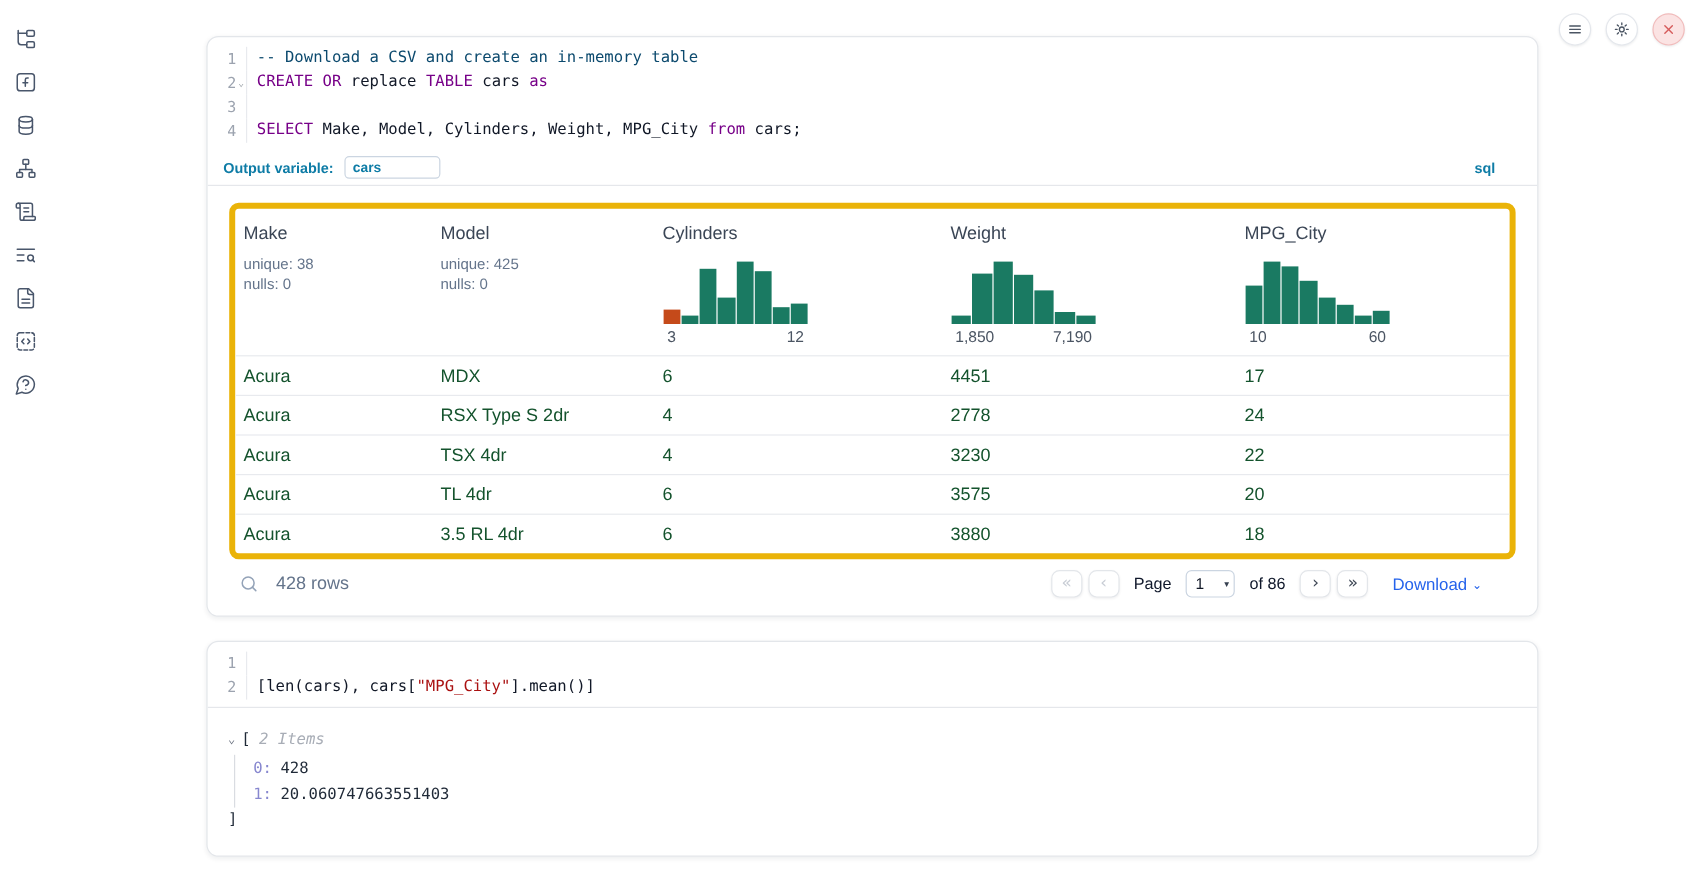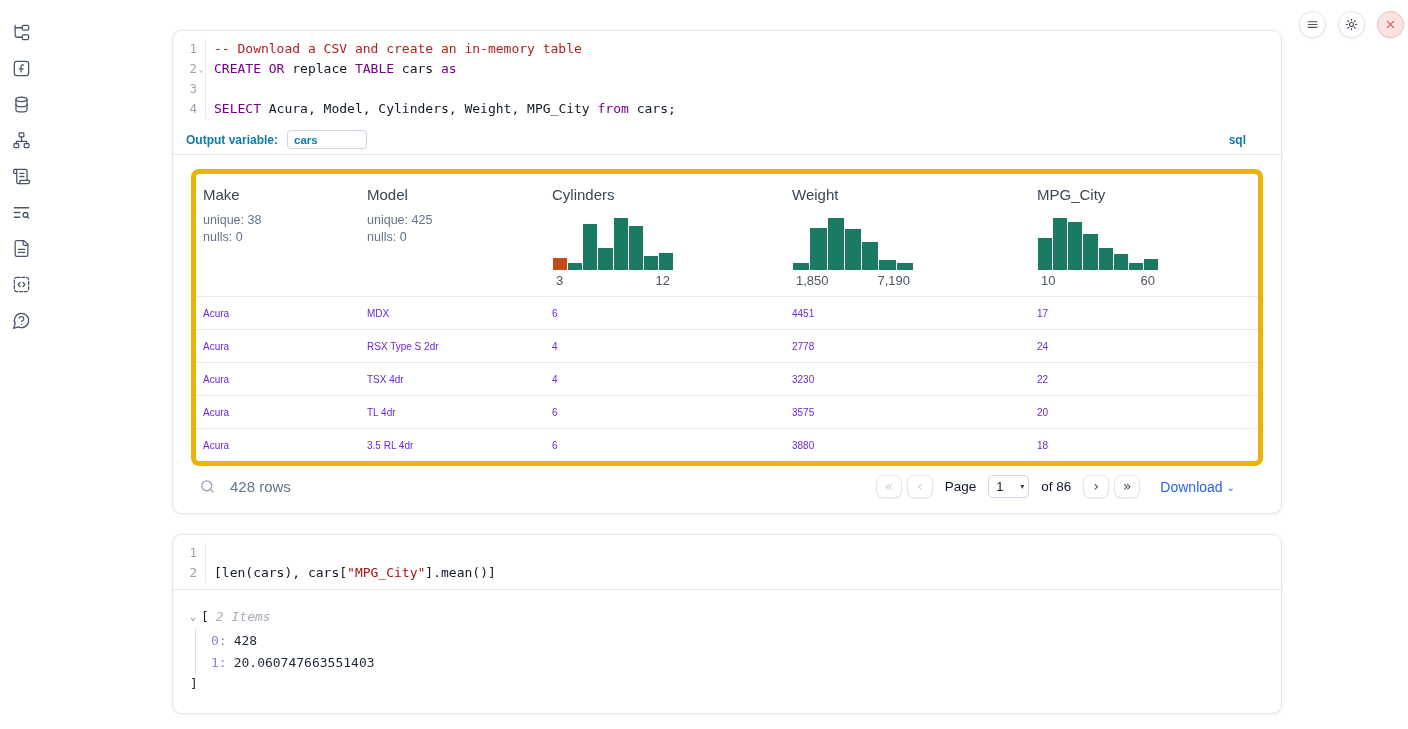--- a/index.html
+++ b/index.html
@@ -29,21 +29,21 @@
 
   
   .editor { padding:8px 0 6px 0; font-family:"DejaVu Sans Mono", monospace;
     font-size:13px; line-height:20px; }
   .code-line { display:flex; align-items:center; height:20px; }
   .gutter { width:24px; text-align:right; color:#9ca3af; font-size:12.5px; flex:0 0 auto; }
   .fold { width:9px; text-align:center; color:#9aa0a6; font-size:8px; flex:0 0 auto;
     border-right:1px solid #e8eaee; align-self:stretch; line-height:22px; }
   .code-text { margin-left:8px; white-space:pre; color:#111827; }
   .tok-kw  { color:#770088; }
-  .tok-com { color:#b91c1c; }
+  .tok-com { color:#0c4a6e; }
   .tok-str { color:#aa1111; }
   .tok-pl  { color:#111827; }
 
   
   .outvar-bar { display:flex; align-items:center; height:30px; padding:0 0 0 13px;
     border-bottom:1px solid #e5e7eb; }
   .outvar-label { font-size:12px; font-weight:700; color:#0e7ca6; }
   .outvar-input { margin-left:9px; width:80px; height:19px; border:1px solid #cbd5e1;
     border-radius:4px; font-family:"Liberation Sans", sans-serif; font-size:11.5px;
     font-weight:700; color:#0e7ca6; padding:0 6px; outline:none; }
@@ -58,21 +58,21 @@
   .th { position:relative; padding:12px 6px 0 7px; }
   .th-label { font-size:15px; color:#3b4656; }
   .th-stats { margin-top:9px; font-size:12.5px; color:#64748b; line-height:17px; }
   .hist { position:absolute; left:8px; bottom:8px; width:120px; }
   .hist-bars { display:flex; align-items:flex-end; gap:1px; height:52px; }
   .hist-bar { flex:1 1 0; background:#1a7a62; }
   .hist-bar.hl { background:#c54a1a; }
   .hist-labels { display:flex; justify-content:space-between; margin-top:3px;
     font-size:13px; color:#4b5563; padding:0 3px; }
   .t-row { height:33px; border-top:1px solid #e8eaee; align-items:center;
-    font-size:10px; color:#6d28d9; }
+    font-size:15px; color:#14532d; }
   .t-row > div { padding-left:7px; }
 
   
   .t-footer { display:flex; align-items:center; margin-top:9px; padding:0 4px 2px 8px; }
   .search-ic { width:17px; height:17px; cursor:pointer; color:#94a3b8; }
   .search-ic svg { width:17px; height:17px; display:block; }
   .rows-count { margin-left:14px; font-size:15px; color:#64748b; }
   .spacer { flex:1; }
   .pg-btn { width:26px; height:23px; background:#fff; border:1px solid #e3e6ea;
     border-radius:7px; box-shadow:0 1px 2px rgba(15,23,42,.06); cursor:pointer;
@@ -222,21 +222,21 @@
           <span class="fold">⌄</span>
           <span class="code-text"><span class="tok-kw">CREATE</span><span class="tok-pl"> </span><span class="tok-kw">OR</span><span class="tok-pl"> replace </span><span class="tok-kw">TABLE</span><span class="tok-pl"> cars </span><span class="tok-kw">as</span></span>
         </div>
         <div class="code-line">
           <span class="gutter">3</span>
           <span class="fold"></span>
         </div>
         <div class="code-line">
           <span class="gutter">4</span>
           <span class="fold"></span>
-          <span class="code-text"><span class="tok-kw">SELECT</span><span class="tok-pl"> Acura, Model, Cylinders, Weight, MPG_City </span><span class="tok-kw">from</span><span class="tok-pl"> cars;</span></span>
+          <span class="code-text"><span class="tok-kw">SELECT</span><span class="tok-pl"> Make, Model, Cylinders, Weight, MPG_City </span><span class="tok-kw">from</span><span class="tok-pl"> cars;</span></span>
         </div>
       </div>
     <div class="outvar-bar">
       <span class="outvar-label">Output variable:</span>
       <input class="outvar-input" type="text" value="cars" style="">
       <span class="lang-badge">sql</span>
     </div>
     <div class="cell-output">
       <div class="table-card">
         <div class="t-header">

